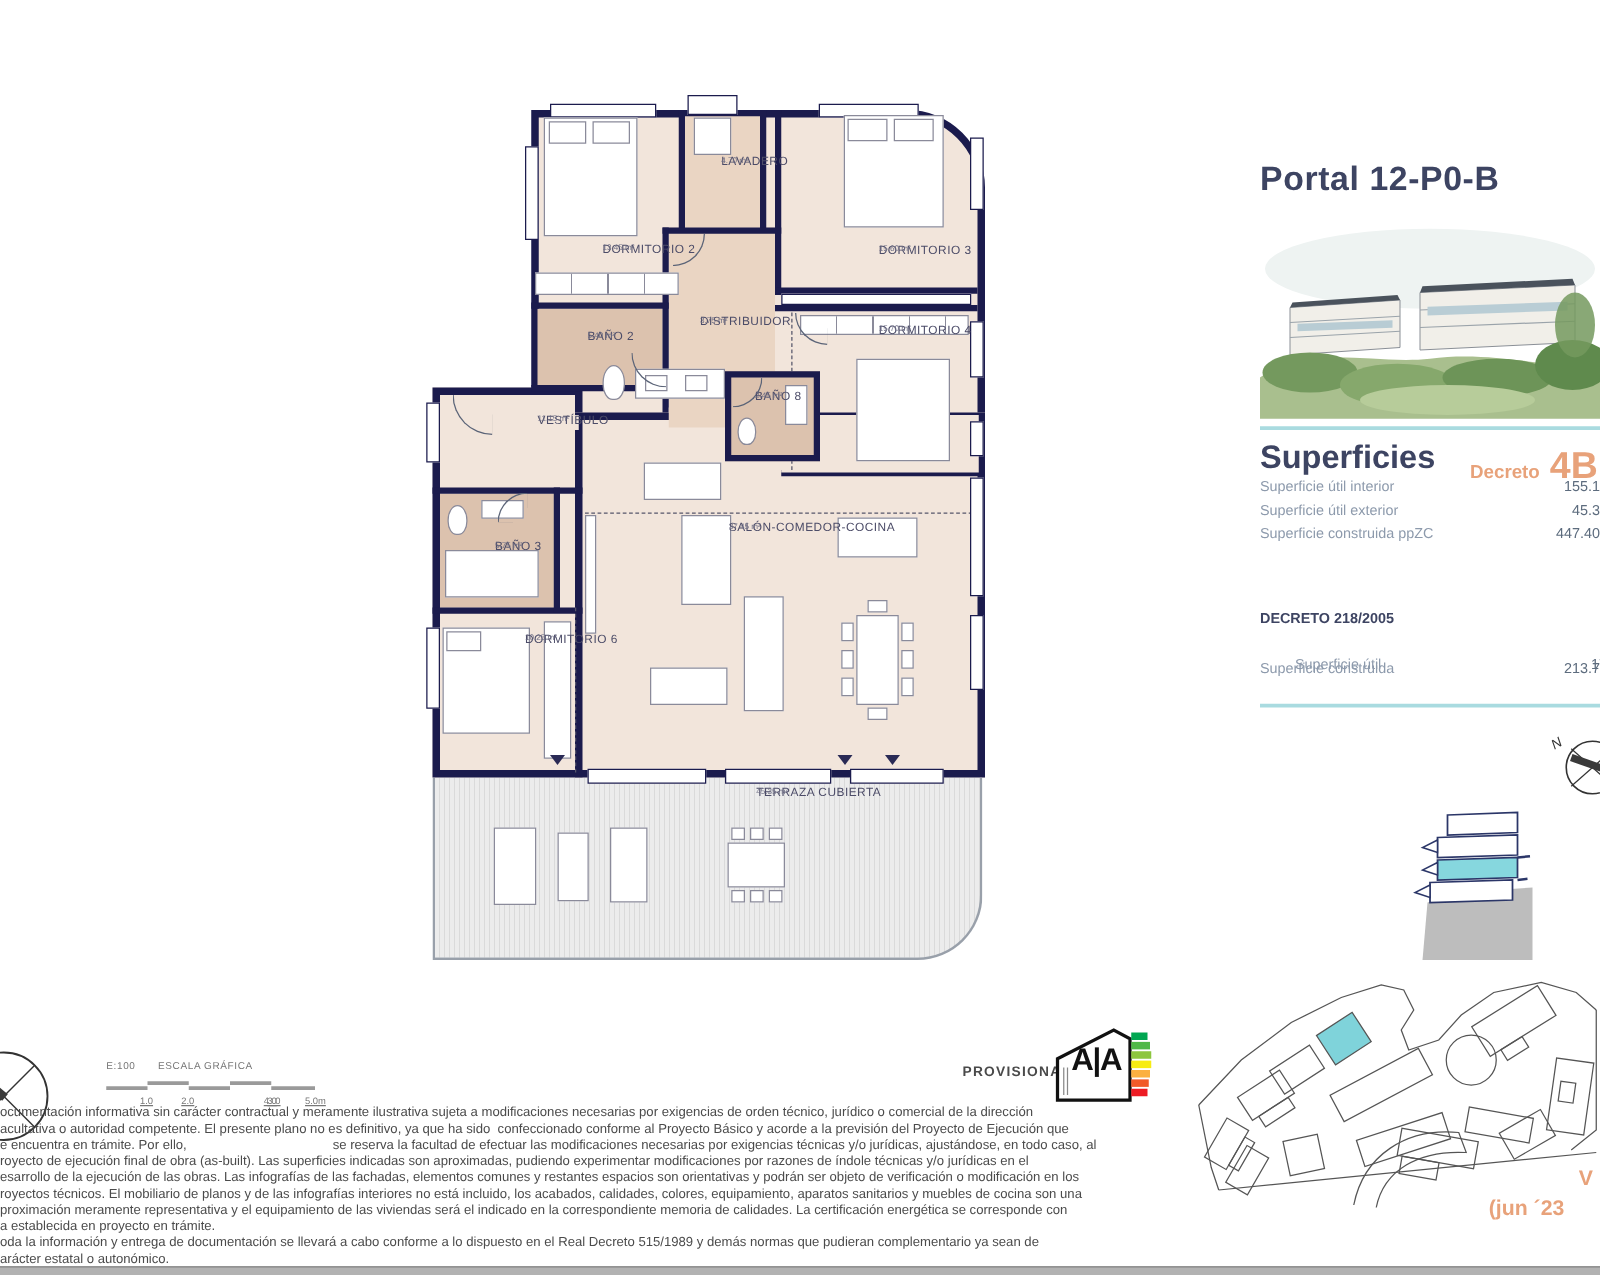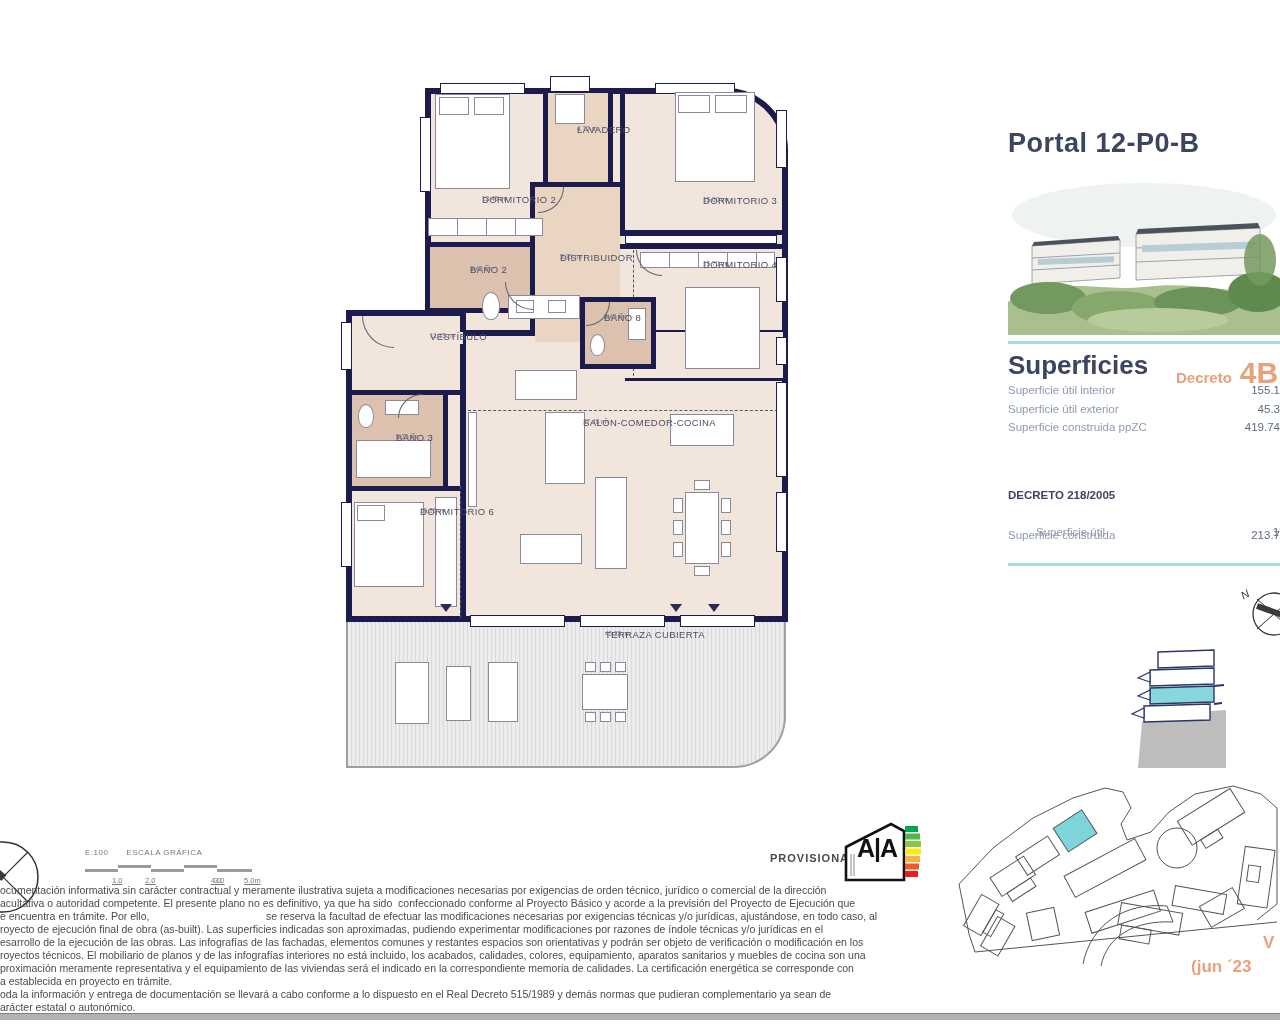--- a/index.html
+++ b/index.html
@@ -251,21 +251,21 @@
 <div class="abs srow" style="top:384px;">
   <span class="lab">Superficie útil interior</span>
     <span class="val">155.1</span>
 </div>
 <div class="abs srow" style="top:403px;">
   <span class="lab">Superficie útil exterior</span>
     <span class="val">45.3</span>
 </div>
 <div class="abs srow" style="top:421px;">
   <span class="lab">Superficie construida ppZC</span>
-    <span class="val">419.74</span>
+    <span class="val">447.40</span>
 </div>
 
 <div class="abs decreto">DECRETO 218/2005</div>
 <div class="abs srow" style="top:526px;margin-left:28px;">
   <span class="lab">Superficie útil</span>
     <span class="val">170.61</span>
 </div>
 <div class="abs srow" style="top:529px;">
   <span class="lab">Superficie construida</span>
     <span class="val">213.7</span>

